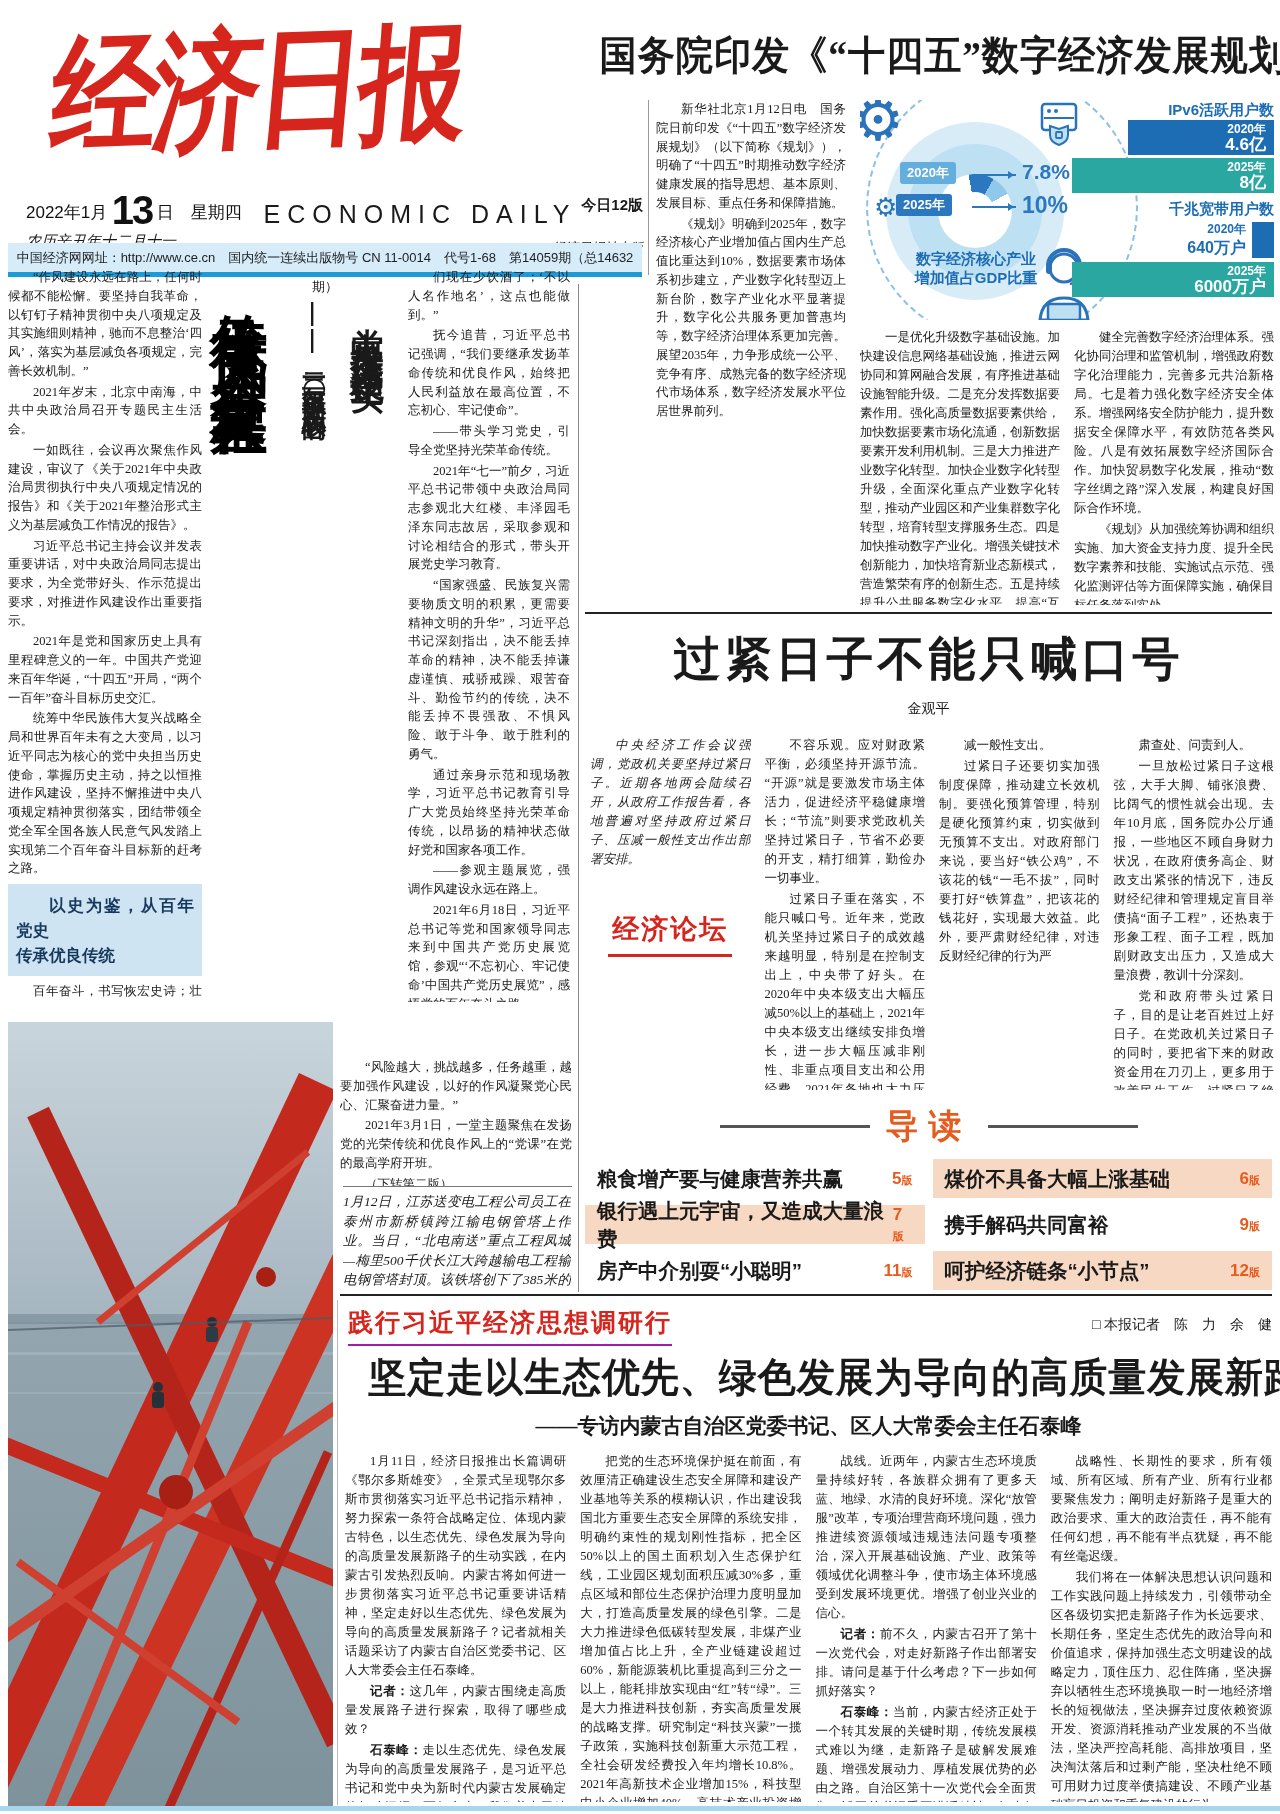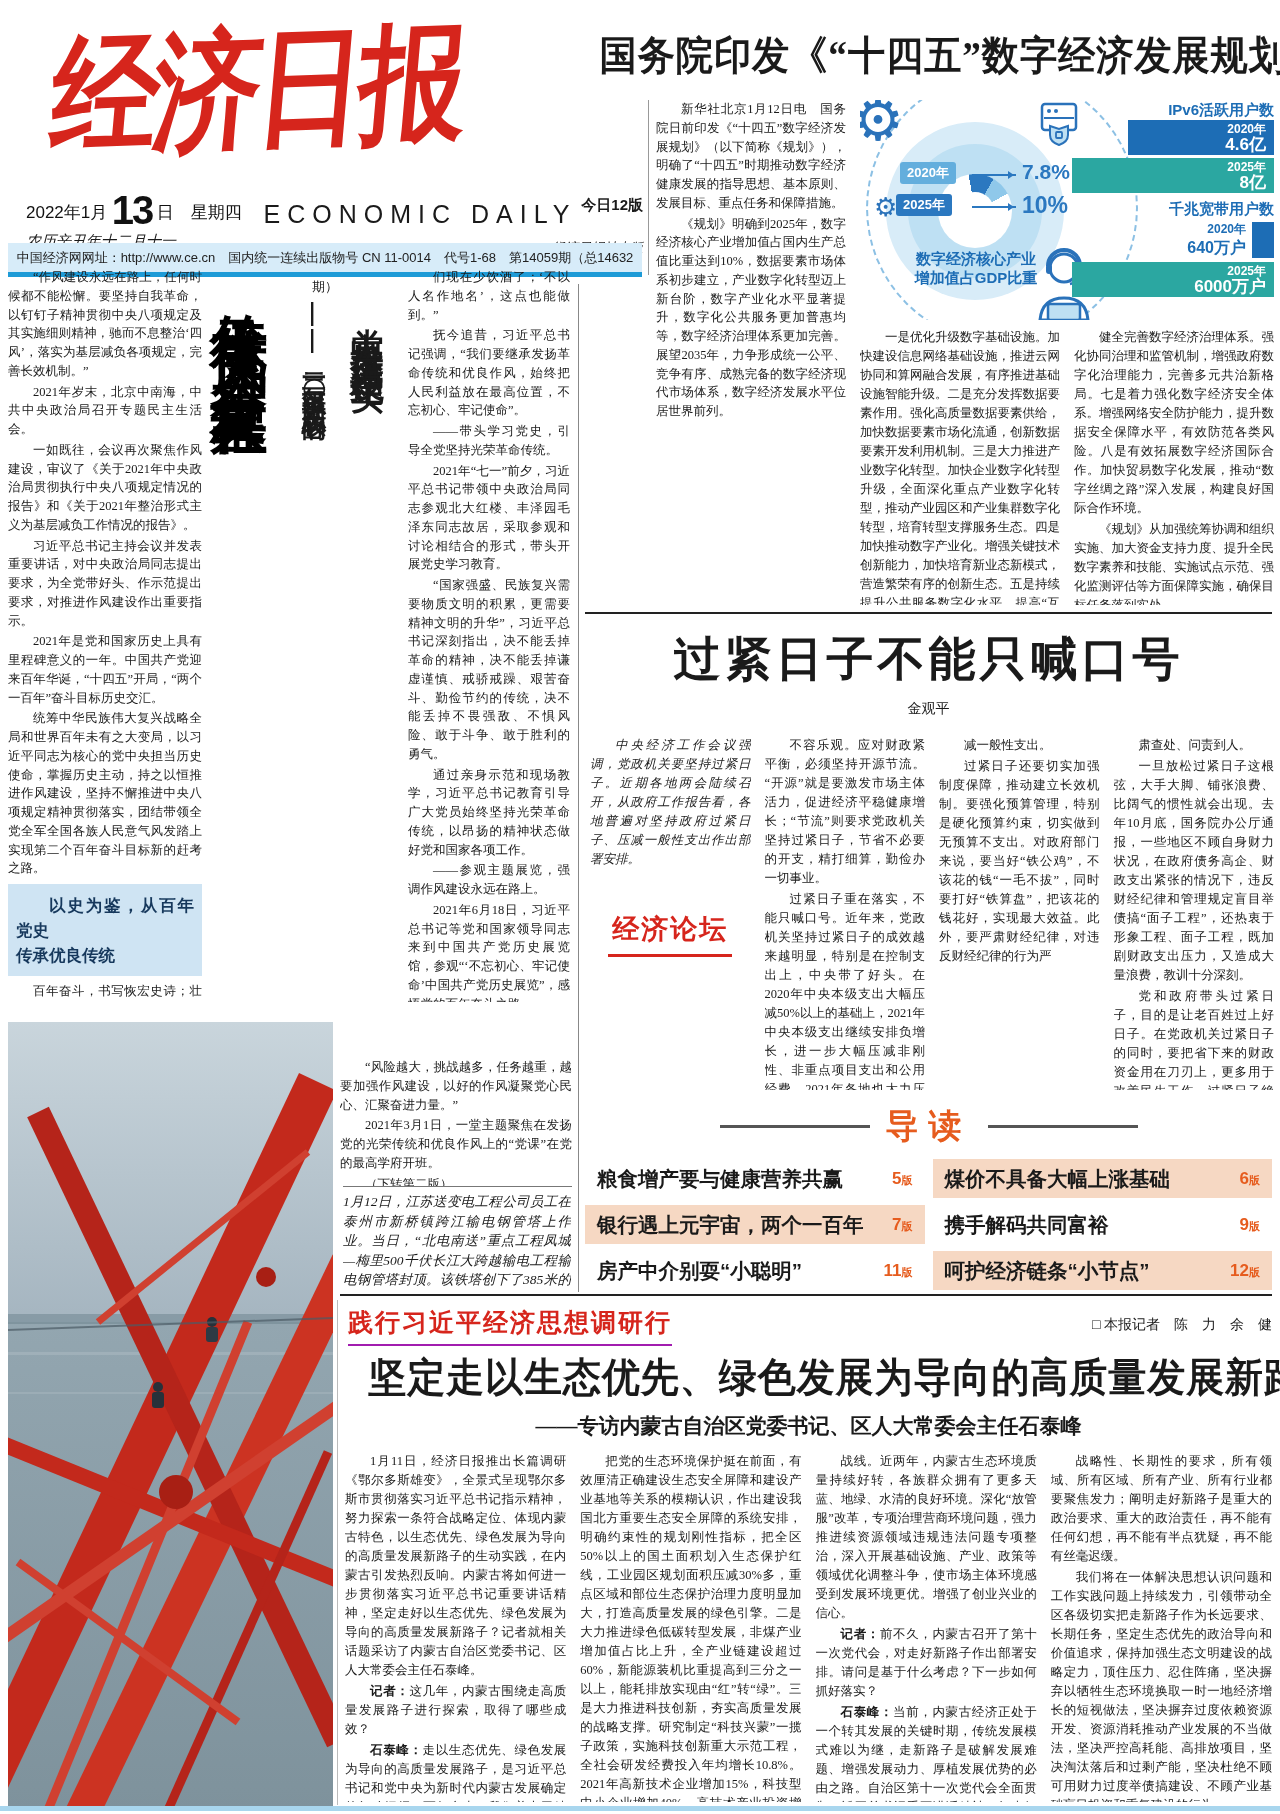--- a/index.html
+++ b/index.html
@@ -317,21 +317,21 @@
     <div class="dodu-grid">
       <div class="dd-item">
         <span class="dd-t">粮食增产要与健康营养共赢</span>
         <span class="dd-p"><span>5</span><span class="bn">版</span></span>
       </div>
       <div class="dd-item peach">
         <span class="dd-t">煤价不具备大幅上涨基础</span>
         <span class="dd-p"><span>6</span><span class="bn">版</span></span>
       </div>
       <div class="dd-item peach">
-        <span class="dd-t">银行遇上元宇宙，两个一百年</span>
+        <span class="dd-t">银行遇上元宇宙，又造成大量浪费</span>
         <span class="dd-p"><span>7</span><span class="bn">版</span></span>
       </div>
       <div class="dd-item">
         <span class="dd-t">携手解码共同富裕</span>
         <span class="dd-p"><span>9</span><span class="bn">版</span></span>
       </div>
       <div class="dd-item">
         <span class="dd-t">房产中介别耍“小聪明”</span>
         <span class="dd-p"><span>11</span><span class="bn">版</span></span>
       </div>

